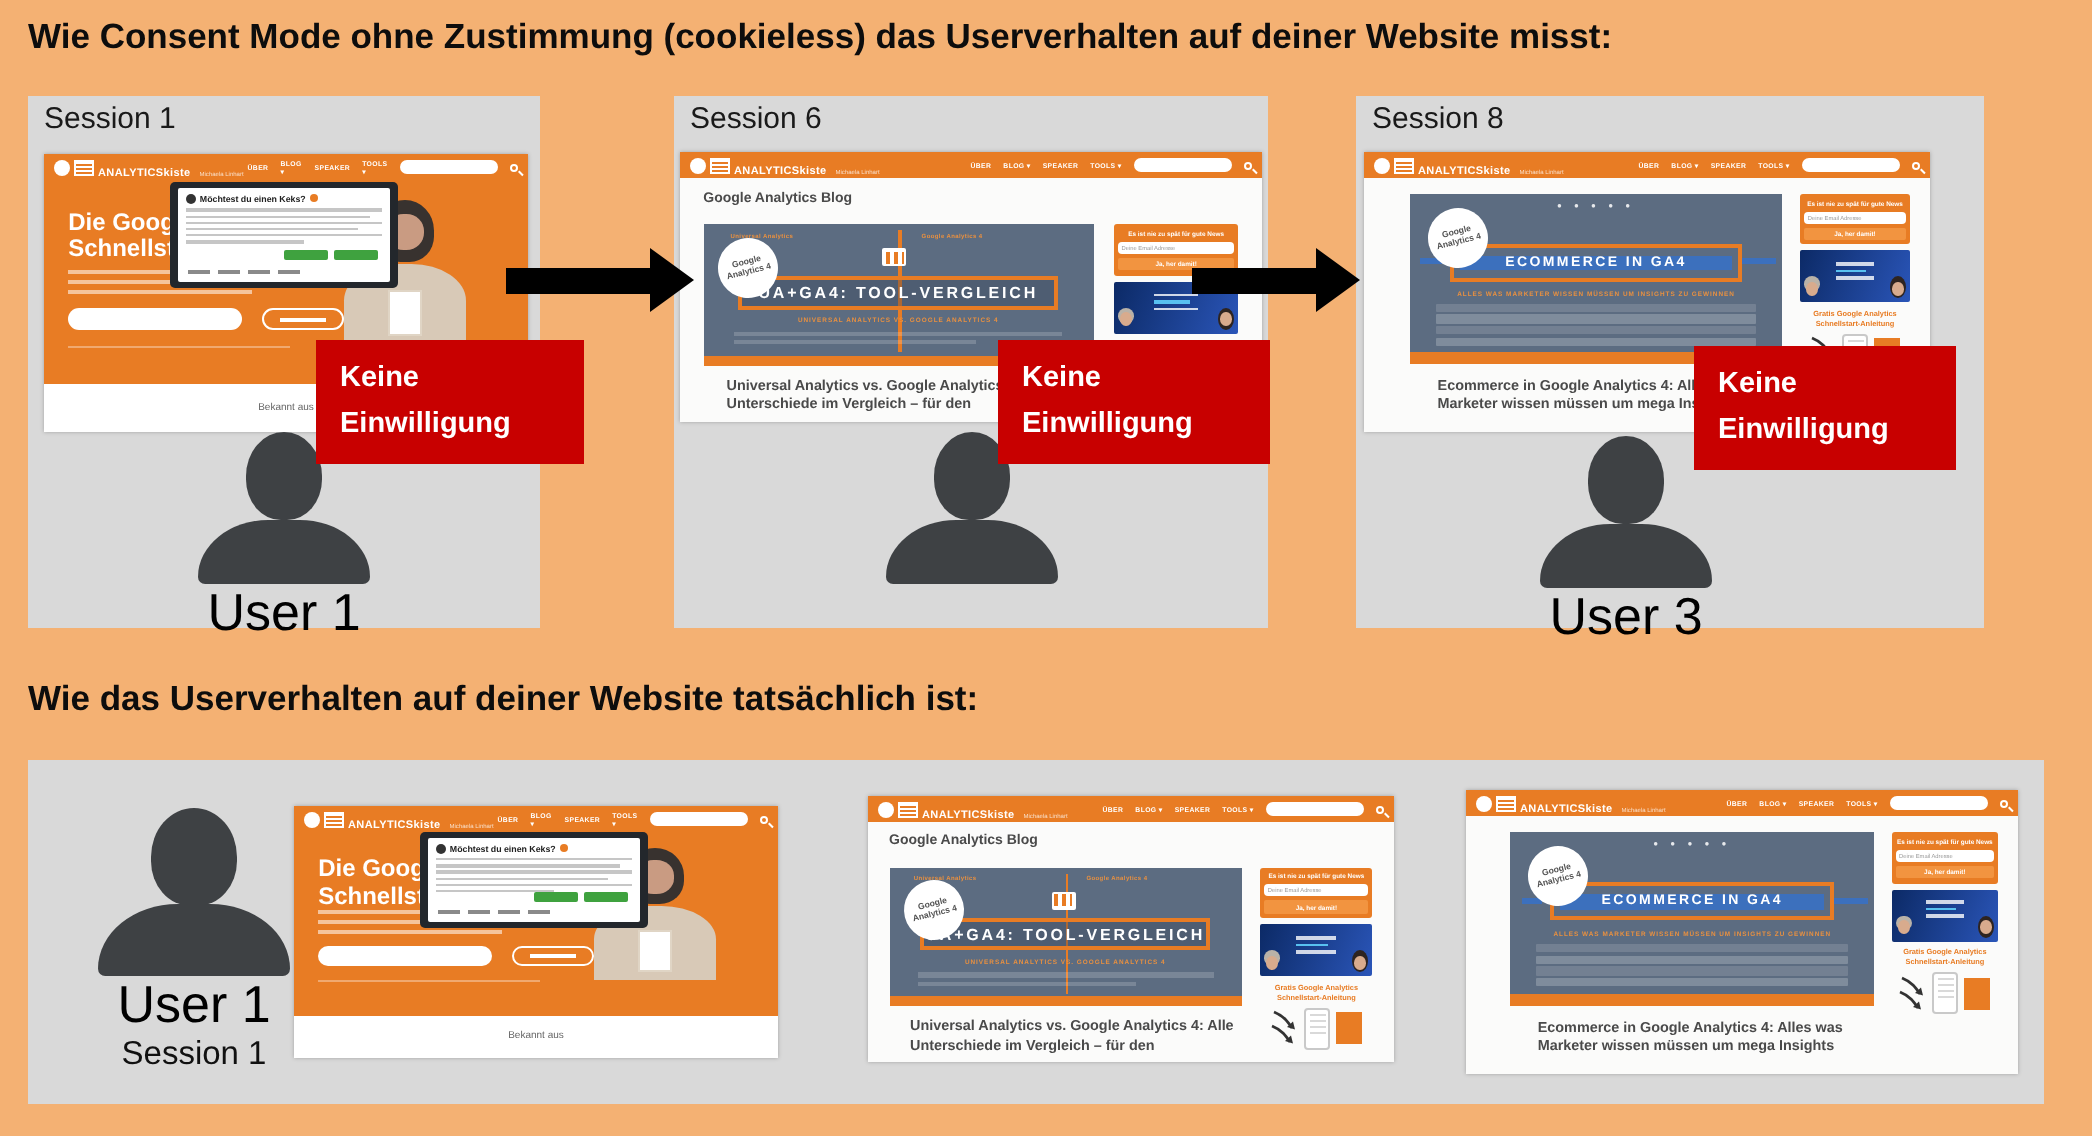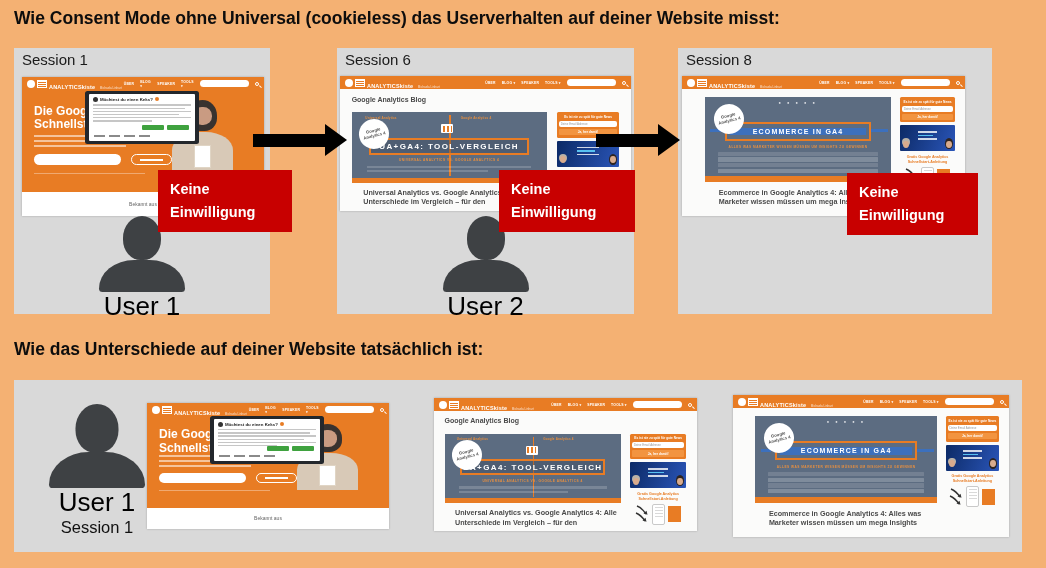--- a/index.html
+++ b/index.html
@@ -149,21 +149,21 @@
   .phone{width:13px;height:21px;background:#fff;border:1px solid #c9c9c9;border-radius:2px;position:relative;flex:none}
   .phone i{position:absolute;left:15%;top:12%;width:70%;height:50%;background:repeating-linear-gradient(0deg,#d9d9d9 0 1px,#fff 1px 3px)}
   .cover{width:13px;height:16px;background:#e87c24;flex:none}
   .article-title{position:absolute;font-weight:bold;color:#4a4a4a;font-size:7.2px;line-height:1.28}
   .at-blog{left:8%;top:83%;width:63%}
   .at-art{left:13%;top:80%;width:57%}
 </style>
 </head>
 <body>
 
-<div class="title t1">Wie Consent Mode ohne Universal (cookieless) das Userverhalten auf deiner Website misst:</div>
+<div class="title t1">Wie Consent Mode ohne Zustimmung (cookieless) das Userverhalten auf deiner Website misst:</div>
 
 <div class="panel box1">
   <div class="session-label">Session 1</div>
   <div class="site-slot s1">
       <div class="site">
       <div class="hero">
         <div class="nav onhero">
           <span class="avatar"></span>
           <span class="logobox">
               <i></i>
@@ -332,21 +332,20 @@
     </div>
   <div class="badge b2">
     <div>Keine</div>
     <div>Einwilligung</div>
   </div>
   <div class="user-group ug2">
     <div class="sil">
         <div class="s-head"></div>
         <div class="s-shoulders"></div>
       </div>
-    <div class="user-name">User 2</div>
   </div>
 </div>
 
 <div class="arrow ar2">
     <span class="shaft"></span>
     <span class="head"></span>
   </div>
 
 <div class="panel box3">
   <div class="session-label">Session 8</div>
@@ -427,23 +426,30 @@
           <span class="cover"></span>
         </div>
       </div>
       <div class="article-title at-art">Ecommerce in Google Analytics 4: Alles was Marketer wissen müssen um mega Insights</div>
     </div>
     </div>
   <div class="badge b3">
     <div>Keine</div>
     <div>Einwilligung</div>
   </div>
+  <div class="user-group ug3">
+    <div class="sil">
+        <div class="s-head"></div>
+        <div class="s-shoulders"></div>
+      </div>
+    <div class="user-name">User 3</div>
+  </div>
 </div>
 
-<div class="title t2">Wie das Unterschiede auf deiner Website tatsächlich ist:</div>
+<div class="title t2">Wie das Userverhalten auf deiner Website tatsächlich ist:</div>
 
 <div class="panel bbox">
   <div class="user-group ugb">
     <div class="sil">
         <div class="s-head"></div>
         <div class="s-shoulders"></div>
       </div>
     <div class="user-name">User 1</div>
     <div class="user-session">Session 1</div>
   </div>

